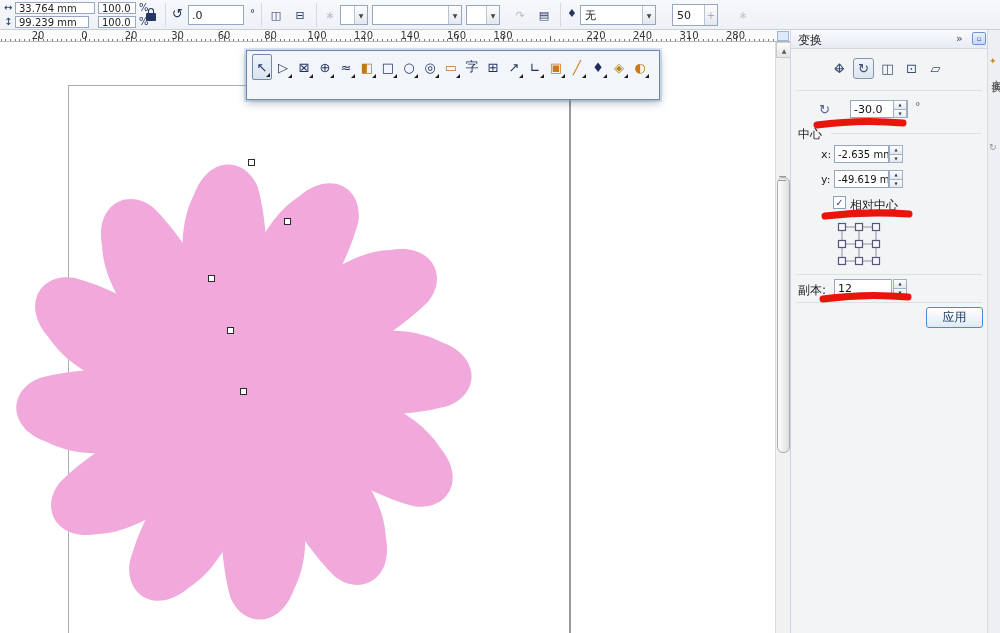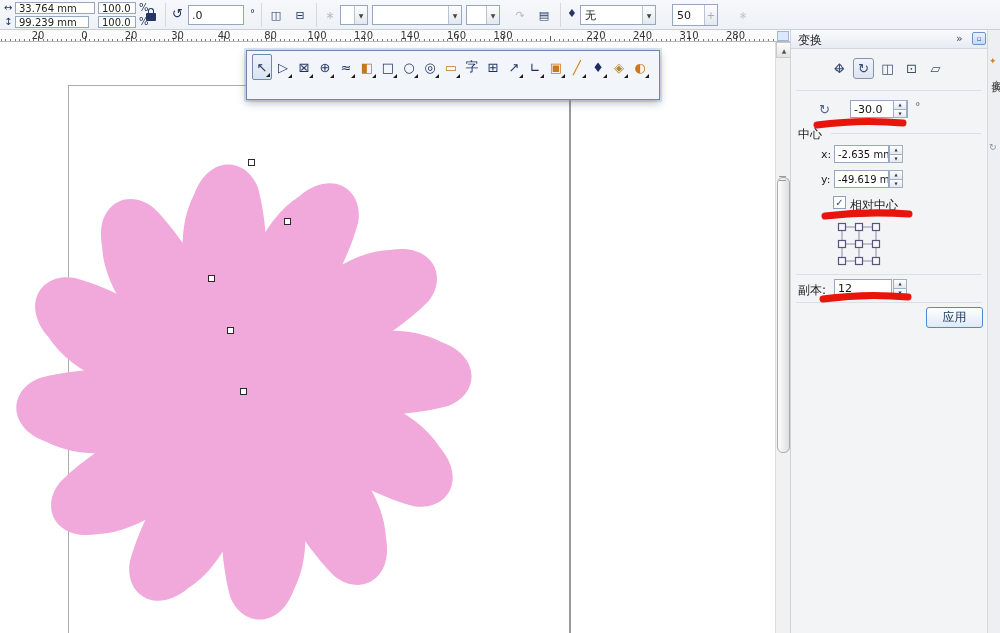--- a/index.html
+++ b/index.html
@@ -353,21 +353,21 @@
       <div class="tick" style="left: 749.45px;"></div>
       <div class="tick" style="left: 754.1px;"></div>
       <div class="tick" style="left: 758.75px;"></div>
       <div class="tick" style="left: 763.4px;"></div>
       <div class="tick" style="left: 768.05px;"></div>
       <div class="tick" style="left: 772.7px;"></div>
       <span class="rlabel" style="left: 38px;">20</span>
       <span class="rlabel" style="left: 84.5px;">0</span>
       <span class="rlabel" style="left: 131px;">20</span>
       <span class="rlabel" style="left: 177.5px;">30</span>
-      <span class="rlabel" style="left: 224px;">40</span>
+      <span class="rlabel" style="left: 224px;">60</span>
       <span class="rlabel" style="left: 270.5px;">80</span>
       <span class="rlabel" style="left: 317px;">100</span>
       <span class="rlabel" style="left: 363.5px;">120</span>
       <span class="rlabel" style="left: 410px;">140</span>
       <span class="rlabel" style="left: 456.5px;">160</span>
       <span class="rlabel" style="left: 503px;">180</span>
       <span class="rlabel" style="left: 549.5px; margin-top: 16px;">200</span>
       <span class="rlabel" style="left: 596px;">220</span>
       <span class="rlabel" style="left: 642.5px;">240</span>
       <span class="rlabel" style="left: 689px;">310</span>

